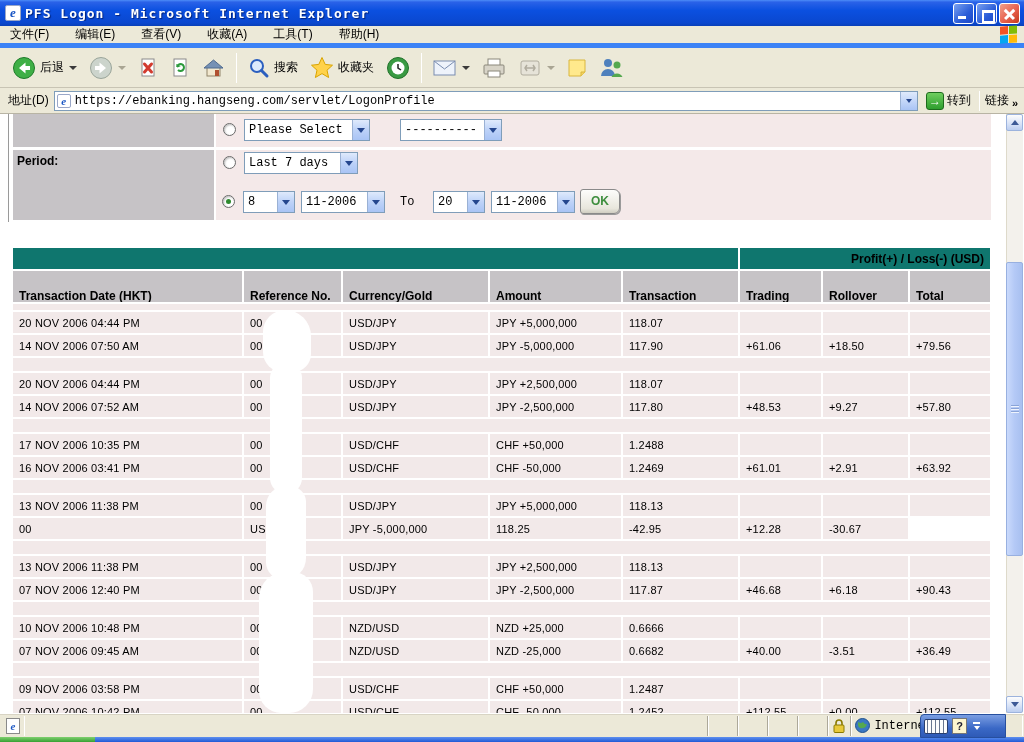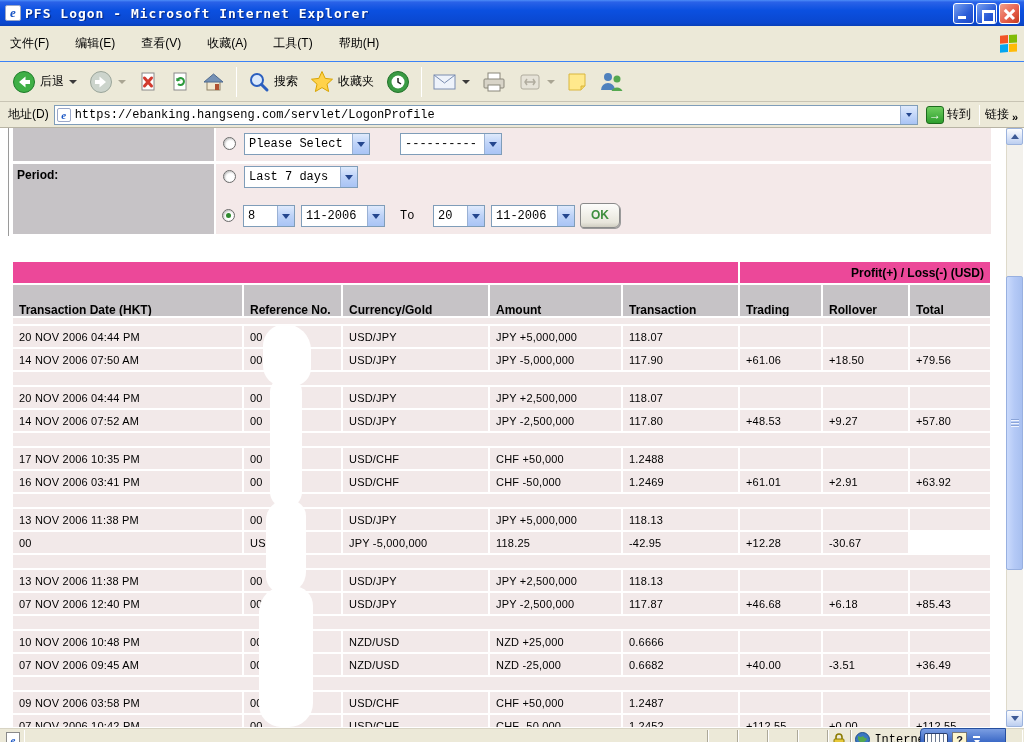--- a/index.html
+++ b/index.html
@@ -19,21 +19,21 @@
   .wb-min,.wb-rest { background:linear-gradient(135deg,#7aa1f0,#2a5cd8 60%,#1b47c8); }
   .wb-close { background:linear-gradient(135deg,#f0a08c,#e8614d 55%,#c43a1e); }
   .wb-min::after { content:""; position:absolute; left:4px; bottom:4px; width:8px; height:3px; background:#fff; }
   .wb-rest::after { content:""; position:absolute; left:5px; top:6px; width:9px; height:8px;
     border:2px solid #fff; border-top-width:3px; }
   .wb-close::before,.wb-close::after { content:""; position:absolute; left:3px; top:9px; width:13px; height:2.5px;
     background:#fff; transform:rotate(45deg); }
   .wb-close::after { transform:rotate(-45deg); }
 
   
-  .menubar { height:36px; background:#ece9d8; border-bottom:1px solid #3b82f6;
+  .menubar { height:22px; background:#ece9d8; border-bottom:5px solid #3b82f6;
     display:flex; align-items:center; padding-left:8px; }
   .menu-item { font-size:12px; color:#000; padding:2px 10px 2px 2px; margin-right:14px; white-space:nowrap; }
   .menubar .spacer { flex:1; }
   .winflag { width:18px; height:18px; margin-right:6px; display:grid;
     grid-template-columns:8px 8px; grid-template-rows:8px 8px; gap:1px; transform:skewY(-4deg); }
   .winflag i { display:block; }
 
   
   .toolbar { height:40px; background:#ece9d8; border-bottom:1px solid #c8c4b4;
     display:flex; align-items:center; padding-left:6px; }
@@ -91,21 +91,21 @@
   .ok-btn { position:absolute; width:40px; height:25px; border:1px solid #8a8a8a;
     border-radius:3px 6px 6px 3px; background:linear-gradient(180deg,#fdfdfb,#e8e6dc 80%,#d0cec2);
     box-shadow:1px 1px 0 #9a9a9a; font:bold 12px "Liberation Sans",sans-serif; color:#3e8e3e;
     text-align:center; line-height:22px; }
 
   
   .tx-grid { position:absolute; left:13px; top:134px; width:977px; display:grid;
     grid-template-columns:229px 97px 145px 131px 115px 81px 85px 80px; gap:2px; background:#fff; }
   .cell { background:#f2e9e9; color:#000; font:11px "Liberation Sans",sans-serif;
     display:flex; align-items:center; padding-left:6px; overflow:hidden; }
-  .band { background:#ec4899; height:21px; font:bold 12px "Liberation Sans",sans-serif; }
+  .band { background:#0f766e; height:21px; font:bold 12px "Liberation Sans",sans-serif; }
   .band-right { justify-content:flex-end; padding-right:6px; }
   .hdr { background:#c6c3c6; height:31px; font:bold 12px/13px "Liberation Sans",sans-serif;
     align-items:flex-start; padding-top:19px; }
   .mini-spacer { grid-column:1/-1; height:6px; background:#f2e9e9; }
   .row-cell { height:21px; letter-spacing:0.2px; }
   .spacer-row { grid-column:1/-1; height:13px; background:#f2e9e9; }
 
   .redact { position:absolute; background:#fff; z-index:5; }
 
   
@@ -433,21 +433,21 @@
         <div class="cell row-cell"></div>
         <div class="cell row-cell"></div>
         <div class="cell row-cell"></div>
         <div class="cell row-cell">07 NOV 2006 12:40 PM</div>
         <div class="cell row-cell">00</div>
         <div class="cell row-cell">USD/JPY</div>
         <div class="cell row-cell">JPY -2,500,000</div>
         <div class="cell row-cell">117.87</div>
         <div class="cell row-cell">+46.68</div>
         <div class="cell row-cell">+6.18</div>
-        <div class="cell row-cell">+85.43</div>
+        <div class="cell row-cell">+90.43</div>
         <div class="spacer-row"></div>
         <div class="cell row-cell">10 NOV 2006 10:48 PM</div>
         <div class="cell row-cell">00</div>
         <div class="cell row-cell">NZD/USD</div>
         <div class="cell row-cell">NZD +25,000</div>
         <div class="cell row-cell">0.6666</div>
         <div class="cell row-cell"></div>
         <div class="cell row-cell"></div>
         <div class="cell row-cell"></div>
         <div class="cell row-cell">07 NOV 2006 09:45 AM</div>

